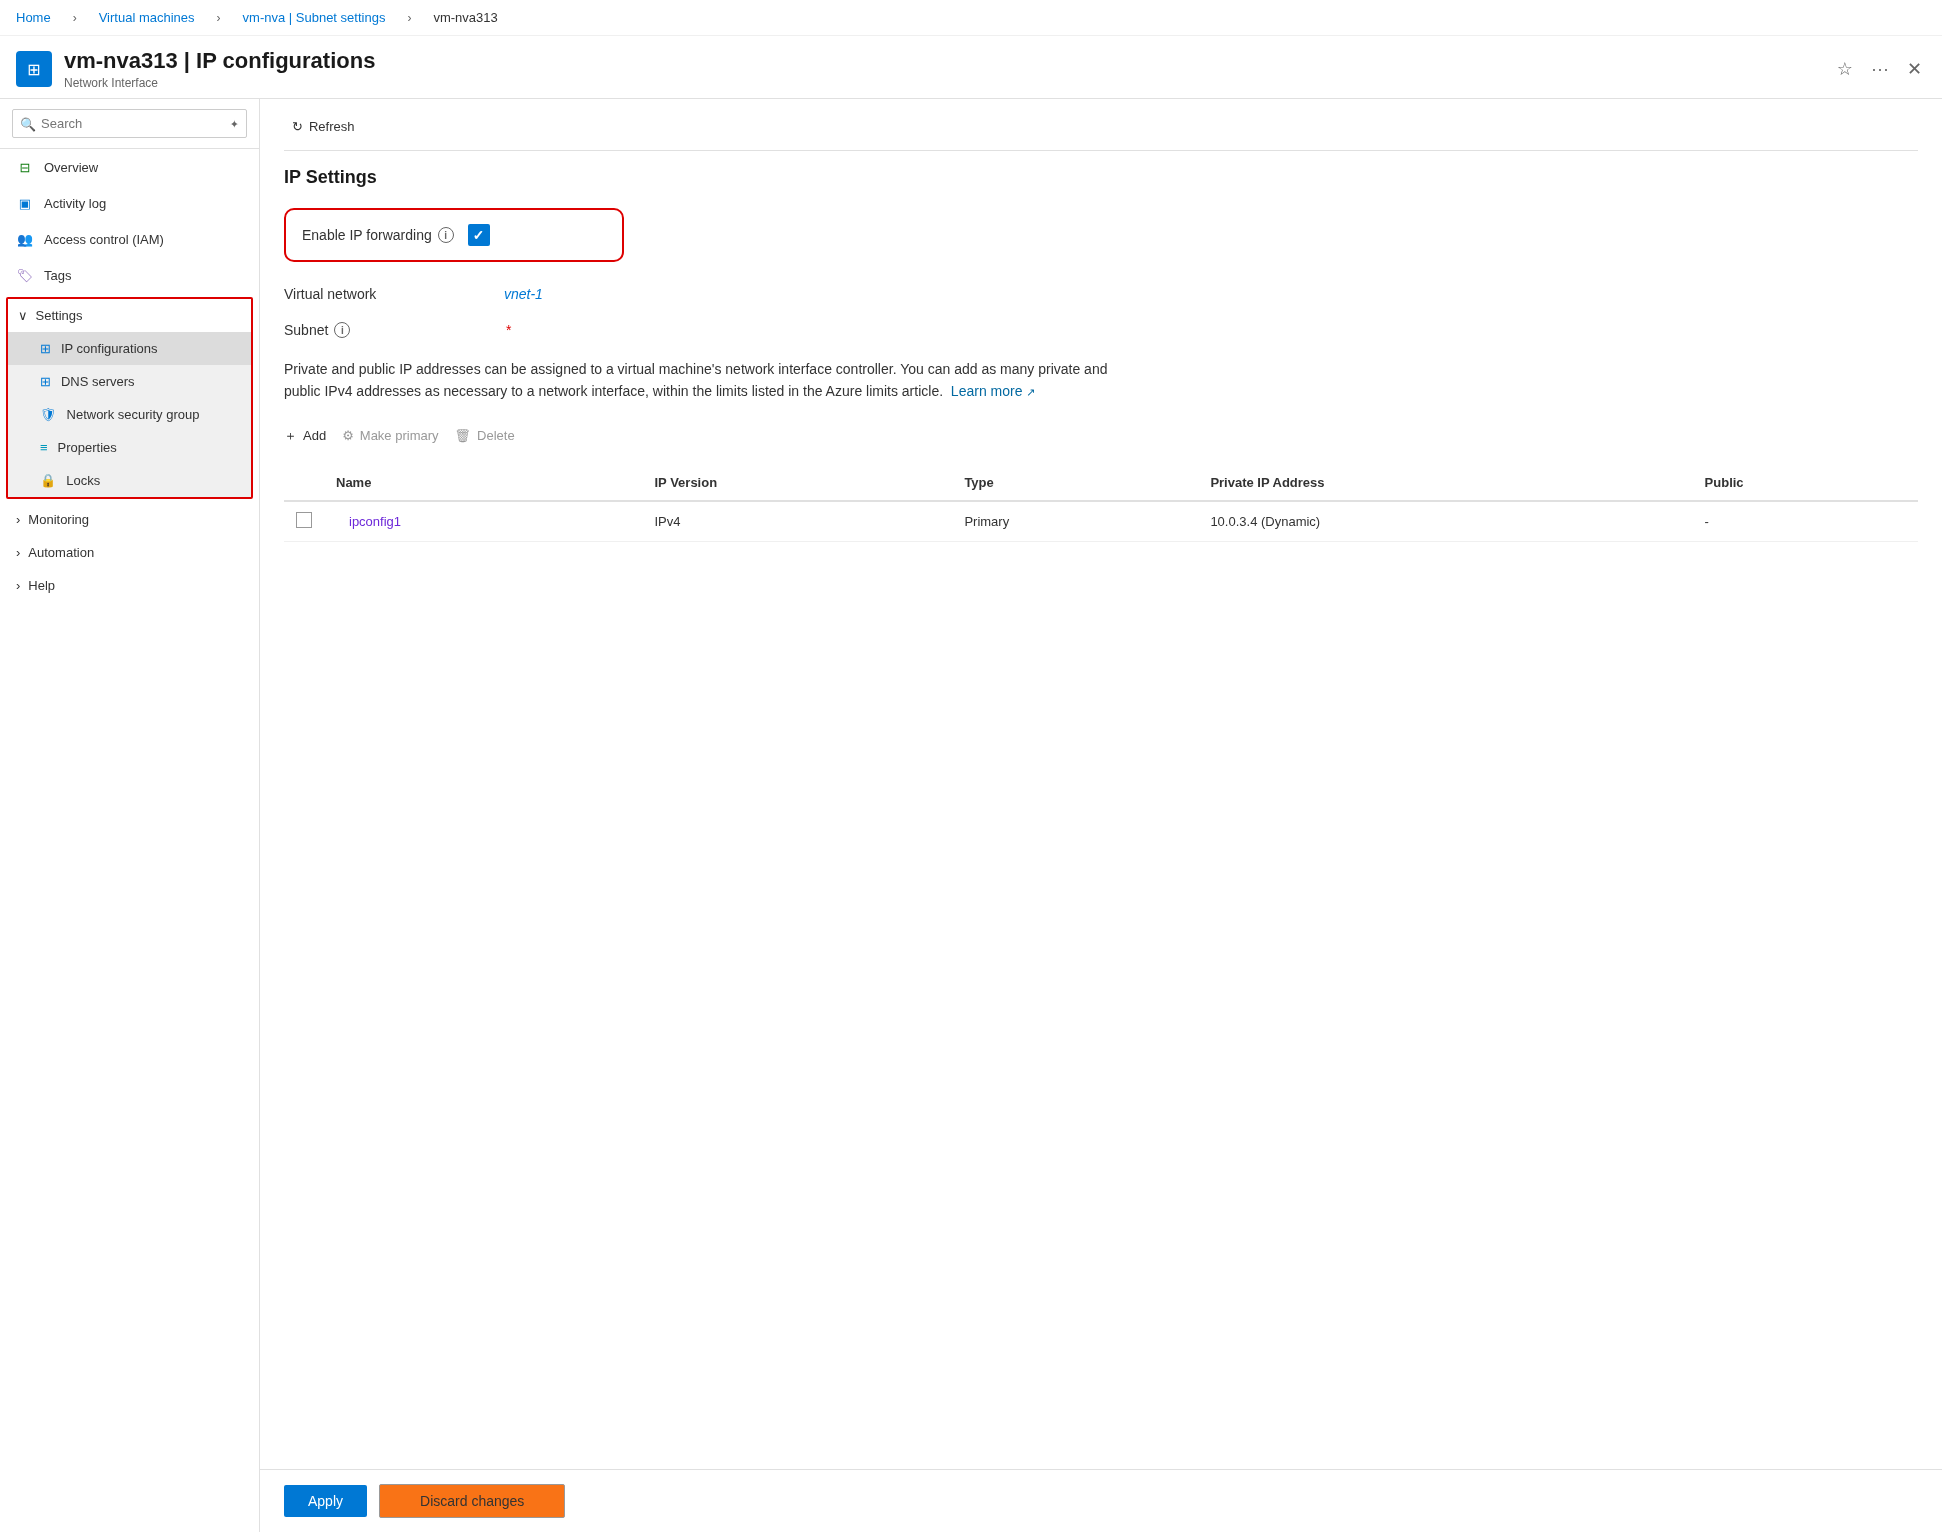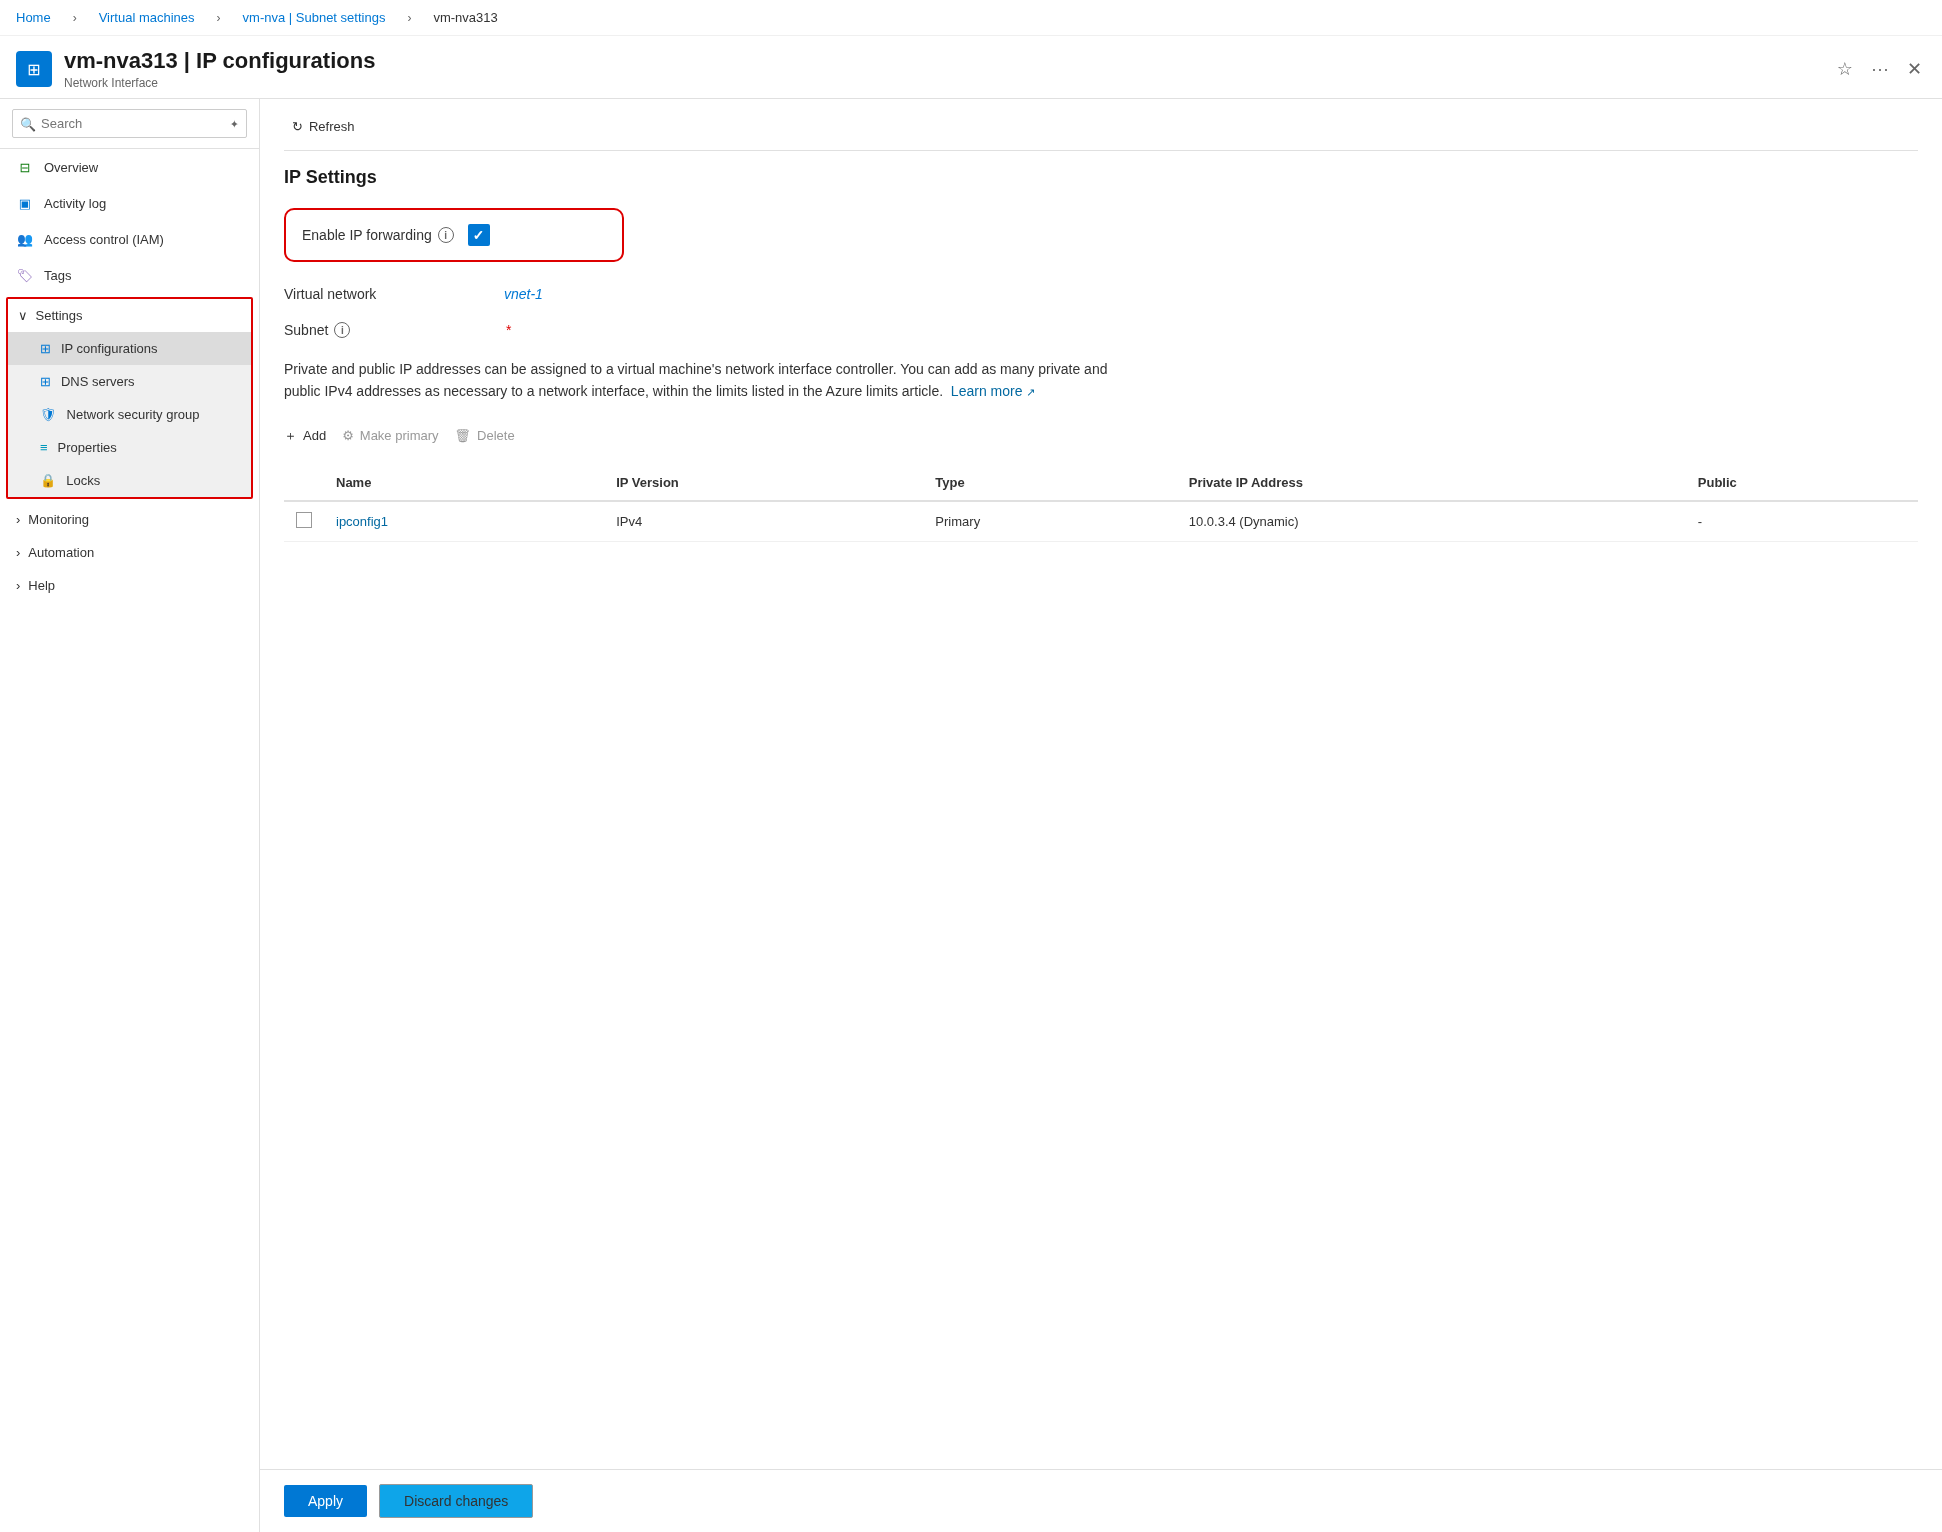--- a/index.html
+++ b/index.html
@@ -74,27 +74,27 @@
 
     
     .action-row { display: flex; align-items: center; gap: 16px; margin-bottom: 16px; }
     .action-btn { display: flex; align-items: center; gap: 6px; background: none; border: none; cursor: pointer; font-size: 13px; color: #333; padding: 4px 0; }
     .action-btn.disabled { color: #999; cursor: default; }
 
     
     .data-table { width: 100%; border-collapse: collapse; }
     .data-table th { text-align: left; font-size: 13px; font-weight: 600; padding: 10px 12px; border-bottom: 2px solid #e0e0e0; color: #333; }
     .data-table td { padding: 10px 12px; border-bottom: 1px solid #f0f0f0; font-size: 13px; color: #333; }
-    .data-table td a { color: #0369a1; text-decoration: none; }
+    .data-table td a { color: #6d28d9; text-decoration: none; margin-left: 13px; }
     .table-checkbox { width: 16px; height: 16px; border: 1.5px solid #999; display: inline-block; cursor: pointer; }
 
     
     .footer { padding: 14px 24px; border-top: 1px solid #e0e0e0; display: flex; gap: 12px; align-items: center; }
     .btn-primary { background: #0078d4; color: #fff; border: none; padding: 8px 24px; font-size: 14px; cursor: pointer; border-radius: 2px; }
-    .btn-secondary { background: #0ea5e9; color: #333; border: 1px solid #999; padding: 8px 24px; font-size: 14px; cursor: pointer; border-radius: 2px; }
+    .btn-secondary { background: #f97316; color: #333; border: 1px solid #999; padding: 8px 40px; font-size: 14px; cursor: pointer; border-radius: 2px; }
 
     
     .icon-green { color: #107c10; }
     .icon-blue { color: #0078d4; }
     .icon-purple { color: #8764b8; }
     .icon-teal { color: #0099bc; }
 
     
     ::-webkit-scrollbar { width: 6px; }
     ::-webkit-scrollbar-thumb { background: #ccc; border-radius: 3px; }

